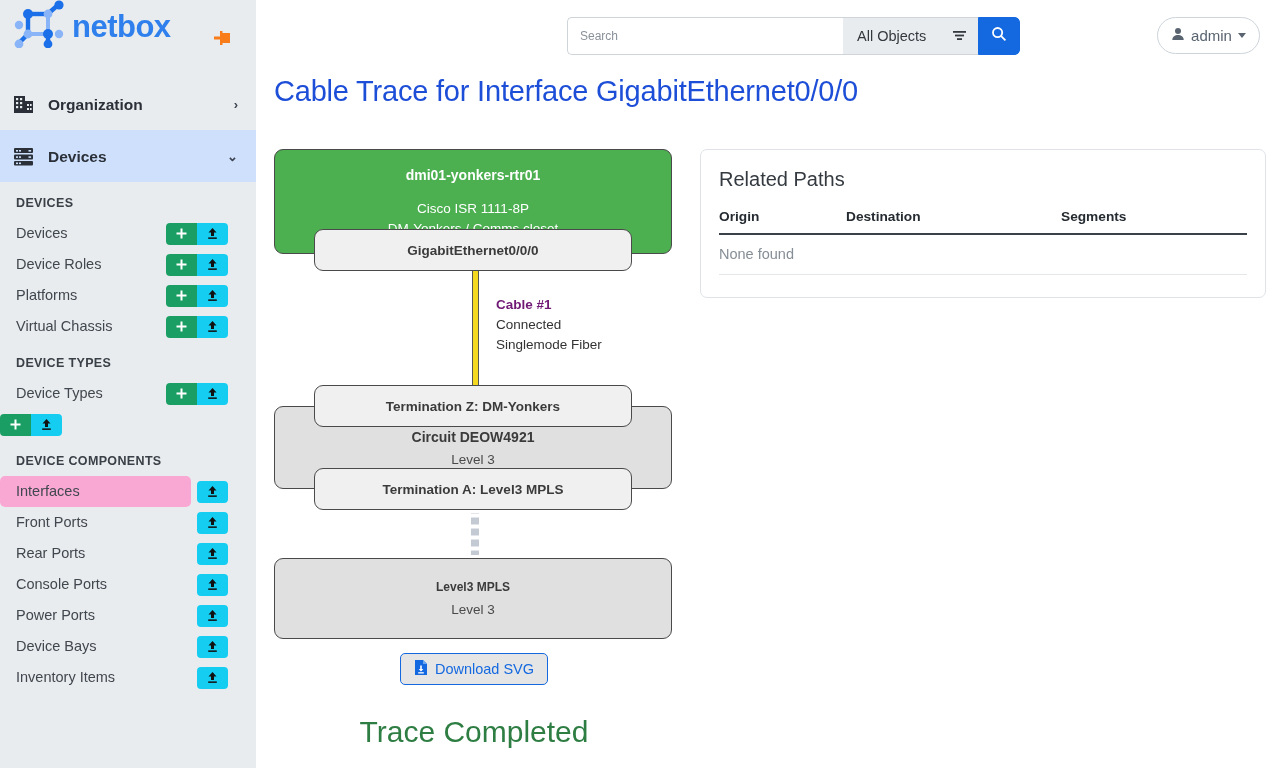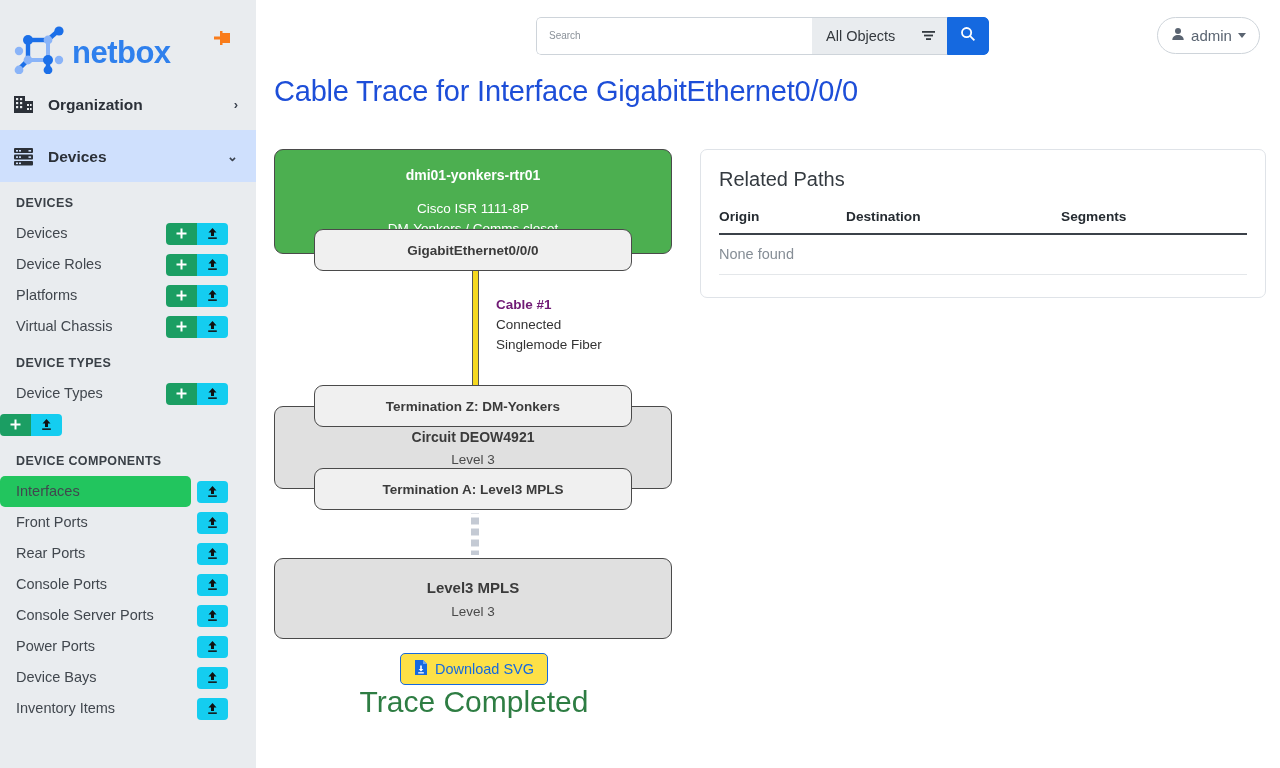--- a/index.html
+++ b/index.html
@@ -15,21 +15,21 @@
 
   
   .sidebar {
     width: 256px; height: 768px;
     background: #e9ecef;
     flex: 0 0 256px;
     overflow: hidden;
     position: relative;
   }
   .brand-row {
-    height: 78px; display: flex; align-items: flex-end;
+    height: 78px; display: flex; align-items: flex-start;
     padding: 0 8px 0 14px; position: relative;
   }
   .brand-logo { display: flex; align-items: center; gap: 6px; }
   .netbox-word {
     font-size: 31px; font-weight: 700; color: #2f80ed;
     letter-spacing: -0.5px; line-height: 1;
   }
   .pin-btn {
     position: absolute; right: 22px; top: 30px;
     width: 20px; height: 16px; cursor: pointer;
@@ -55,21 +55,21 @@
   }
   .nav-item {
     display: flex; align-items: center;
     height: 31px; margin: 0 0 0 0; position: relative;
   }
   .nav-item .nlabel {
     flex: 1; font-size: 14.5px; color: #41474e;
     padding-left: 16px; line-height: 31px;
     border-radius: 5px; cursor: pointer;
   }
-  .nav-item.sel .nlabel { background: #22c55e; margin-right: 6px; }
+  .nav-item.sel .nlabel { background: #f9a8d4; margin-right: 6px; }
   .nav-btns {
     display: flex; align-items: stretch; height: 22px;
     border-radius: 4px; overflow: hidden; margin-right: 28px;
     flex: 0 0 auto;
   }
   .btn-add {
     background: #1b9e63; width: 31px; display: flex;
     align-items: center; justify-content: center; cursor: pointer;
   }
   .btn-imp {
@@ -84,23 +84,24 @@
   .topbar {
     height: 71px; display: flex; align-items: center;
     padding: 0 20px; position: relative;
   }
   .search-wrap {
     display: flex; align-items: stretch; height: 38px;
     margin-left: 260px; border-radius: 5px; overflow: hidden;
   }
   .search-input {
     width: 276px; border: 1px solid #ced4da; border-right: none;
-    border-radius: 5px 0 0 5px; padding: 0 12px; font-size: 10px;
+    border-radius: 5px 0 0 5px; padding: 0 12px; font-size: 12px;
     color: #a16207; background: #fff; outline: none;
     font-family: "Liberation Sans", sans-serif;
+    margin-left: 31px;
   }
   .search-input::placeholder { color: #8a9199; }
   .obj-select {
     border: 1px solid #ced4da; border-left: none; border-right: none;
     background: #e9ecef; color: #33383d; font-size: 14.5px;
     display: flex; align-items: center; padding: 0 14px; cursor: pointer;
   }
   .filter-btn {
     border: 1px solid #ced4da; border-left: none; border-right: none;
     background: #e9ecef; width: 38px; display: flex;
@@ -153,21 +154,21 @@
   .node-circuit {
     background: #e0e0e0; width: 398px; height: 83px;
     color: #3b3b3b; z-index: 2;
   }
   .node-circuit .c1 { font-size: 14px; font-weight: 700; margin-bottom: 7px; }
   .node-circuit .c2 { font-size: 13.5px; color: #4a4a4a; }
   .node-provider {
     background: #e0e0e0; width: 398px; height: 81px;
     color: #3b3b3b;
   }
-  .node-provider .p1 { font-size: 15px; font-weight: 700; margin-bottom: 8px; }
+  .node-provider .p1 { font-size: 12px; font-weight: 700; margin-bottom: 8px; }
   .node-provider .p2 { font-size: 13.5px; color: #4a4a4a; }
 
   .cable-seg { position: relative; height: 114px; width: 398px; }
   .cable-line {
     position: absolute; left: 198px; top: 0; width: 7px; height: 114px;
     background: #f5d820; border-left: 1px solid #555; border-right: 1px solid #555;
   }
   .cable-label {
     position: absolute; left: 222px; top: 24px;
     font-size: 13.5px; color: #333; line-height: 20px; text-align: left;
@@ -178,28 +179,28 @@
   .dash-line {
     position: absolute; left: 197px; top: 3px; width: 8px; height: 42px;
     background-image: linear-gradient(#c4cad4 60%, rgba(0,0,0,0) 0%);
     background-position: left;
     background-size: 8px 11px;
     background-repeat: repeat-y;
   }
 
   .dl-btn-wrap { display: flex; justify-content: center; margin-top: 14px; }
   .dl-btn {
-    border: 1px solid #1569e0; color: #1569e0; background: #fde047;
+    border: 1px solid #1569e0; color: #1569e0; background: #e5e5e5;
     border-radius: 5px; height: 32px; padding: 0 13px;
     display: inline-flex; align-items: center; gap: 7px;
     font-size: 14.5px; cursor: pointer;
   }
   .trace-done {
     text-align: center; color: #2e7d43; font-size: 30px;
-    font-weight: 400;
+    margin-top: 30px; font-weight: 400;
   }
 
   
   .right-col { flex: 1; padding-left: 26px; }
   .card {
     border: 1px solid #dfe3e8; border-radius: 7px; background: #fff;
     padding: 18px 18px 22px 18px; width: 566px;
   }
   .card-title { font-size: 20px; color: #343a40; margin-bottom: 18px; }
   table.rel { width: 100%; border-collapse: collapse; }
@@ -445,31 +446,20 @@
           <span class="nav-btns">
             <span class="btn-imp">
               <svg width="13" height="13" viewBox="0 0 13 13" fill="#111">
                 <path d="M6.5 1 L10.5 5.5 H8 V9 H5 V5.5 H2.5 Z"></path>
                 <rect x="2.2" y="10.4" width="8.6" height="1.5"></rect>
               </svg>
             </span>
           </span>
         </div>
         <div class="nav-item">
-          <span class="nlabel">Console Server Ports</span>
-          <span class="nav-btns">
-            <span class="btn-imp">
-              <svg width="13" height="13" viewBox="0 0 13 13" fill="#111">
-                <path d="M6.5 1 L10.5 5.5 H8 V9 H5 V5.5 H2.5 Z"></path>
-                <rect x="2.2" y="10.4" width="8.6" height="1.5"></rect>
-              </svg>
-            </span>
-          </span>
-        </div>
-        <div class="nav-item">
           <span class="nlabel">Power Ports</span>
           <span class="nav-btns">
             <span class="btn-imp">
               <svg width="13" height="13" viewBox="0 0 13 13" fill="#111">
                 <path d="M6.5 1 L10.5 5.5 H8 V9 H5 V5.5 H2.5 Z"></path>
                 <rect x="2.2" y="10.4" width="8.6" height="1.5"></rect>
               </svg>
             </span>
           </span>
         </div>

